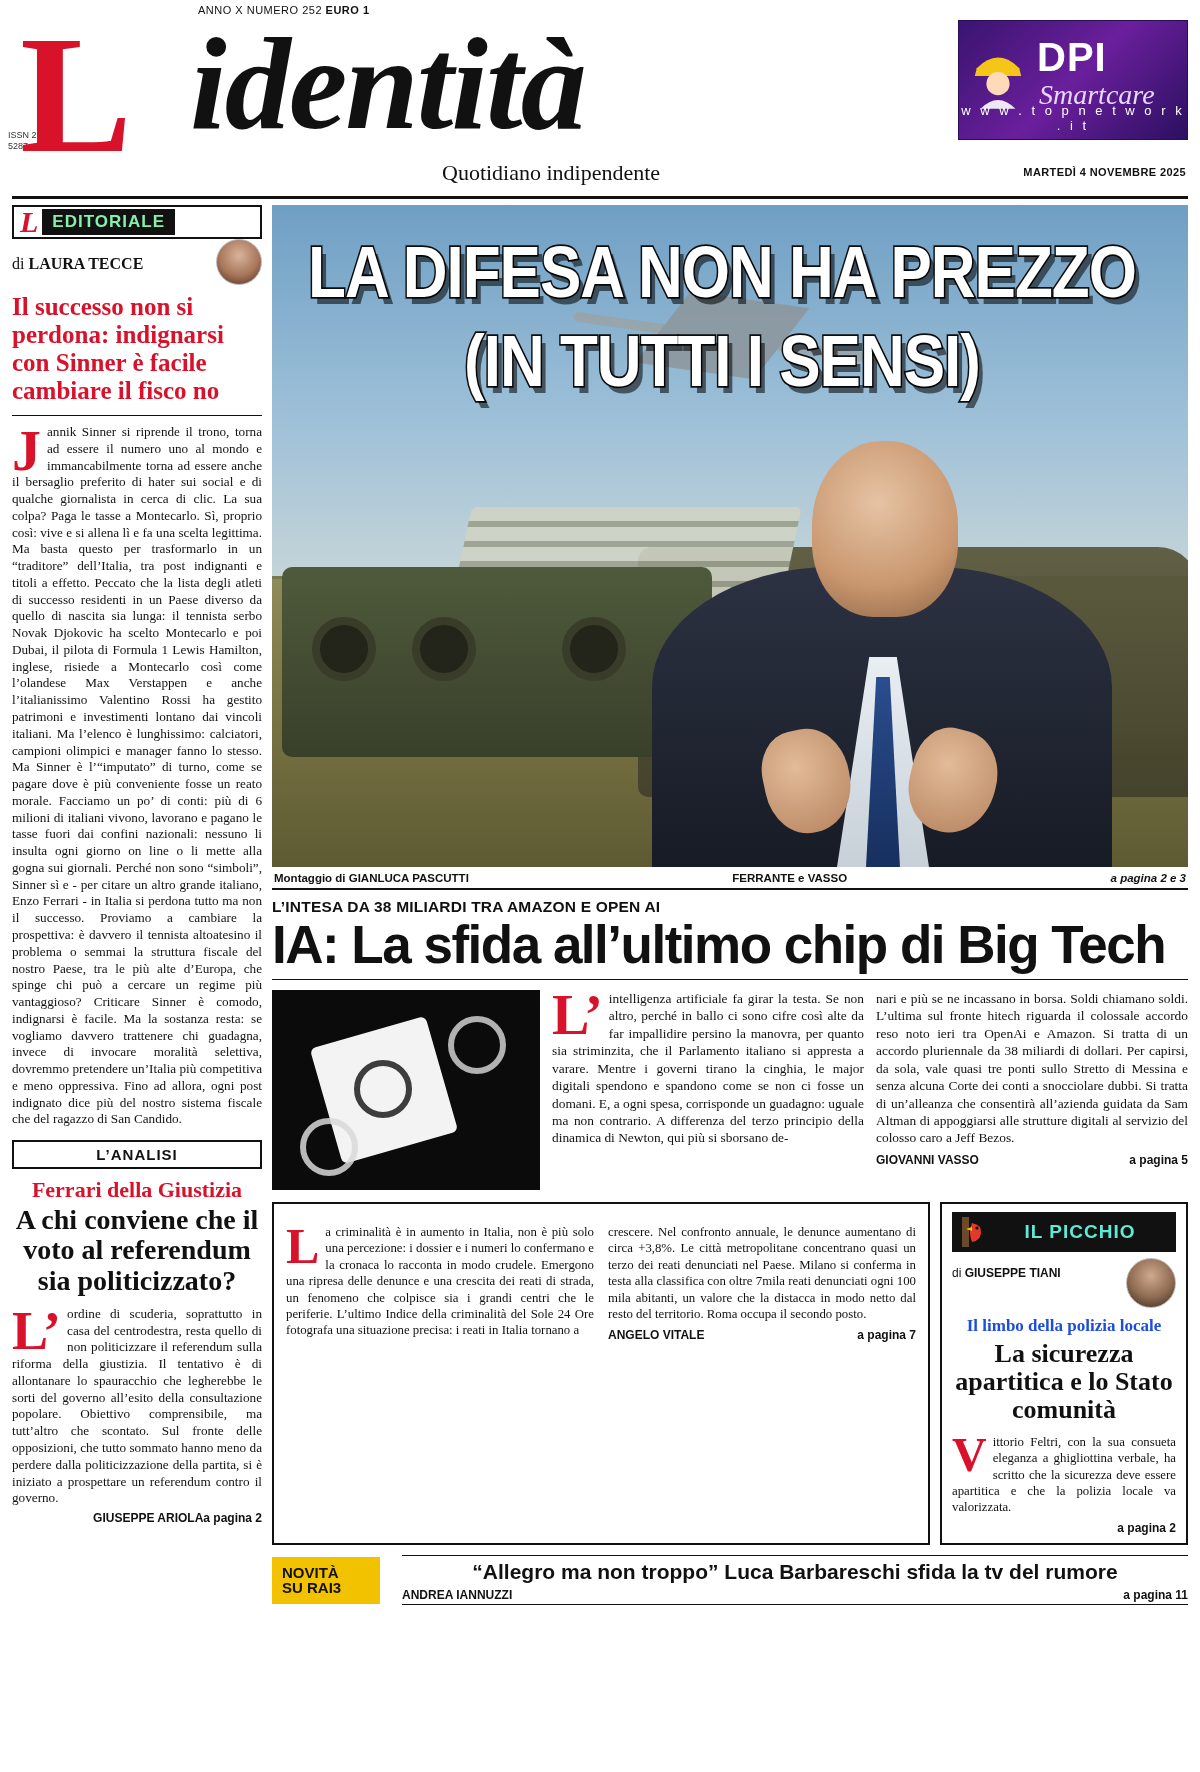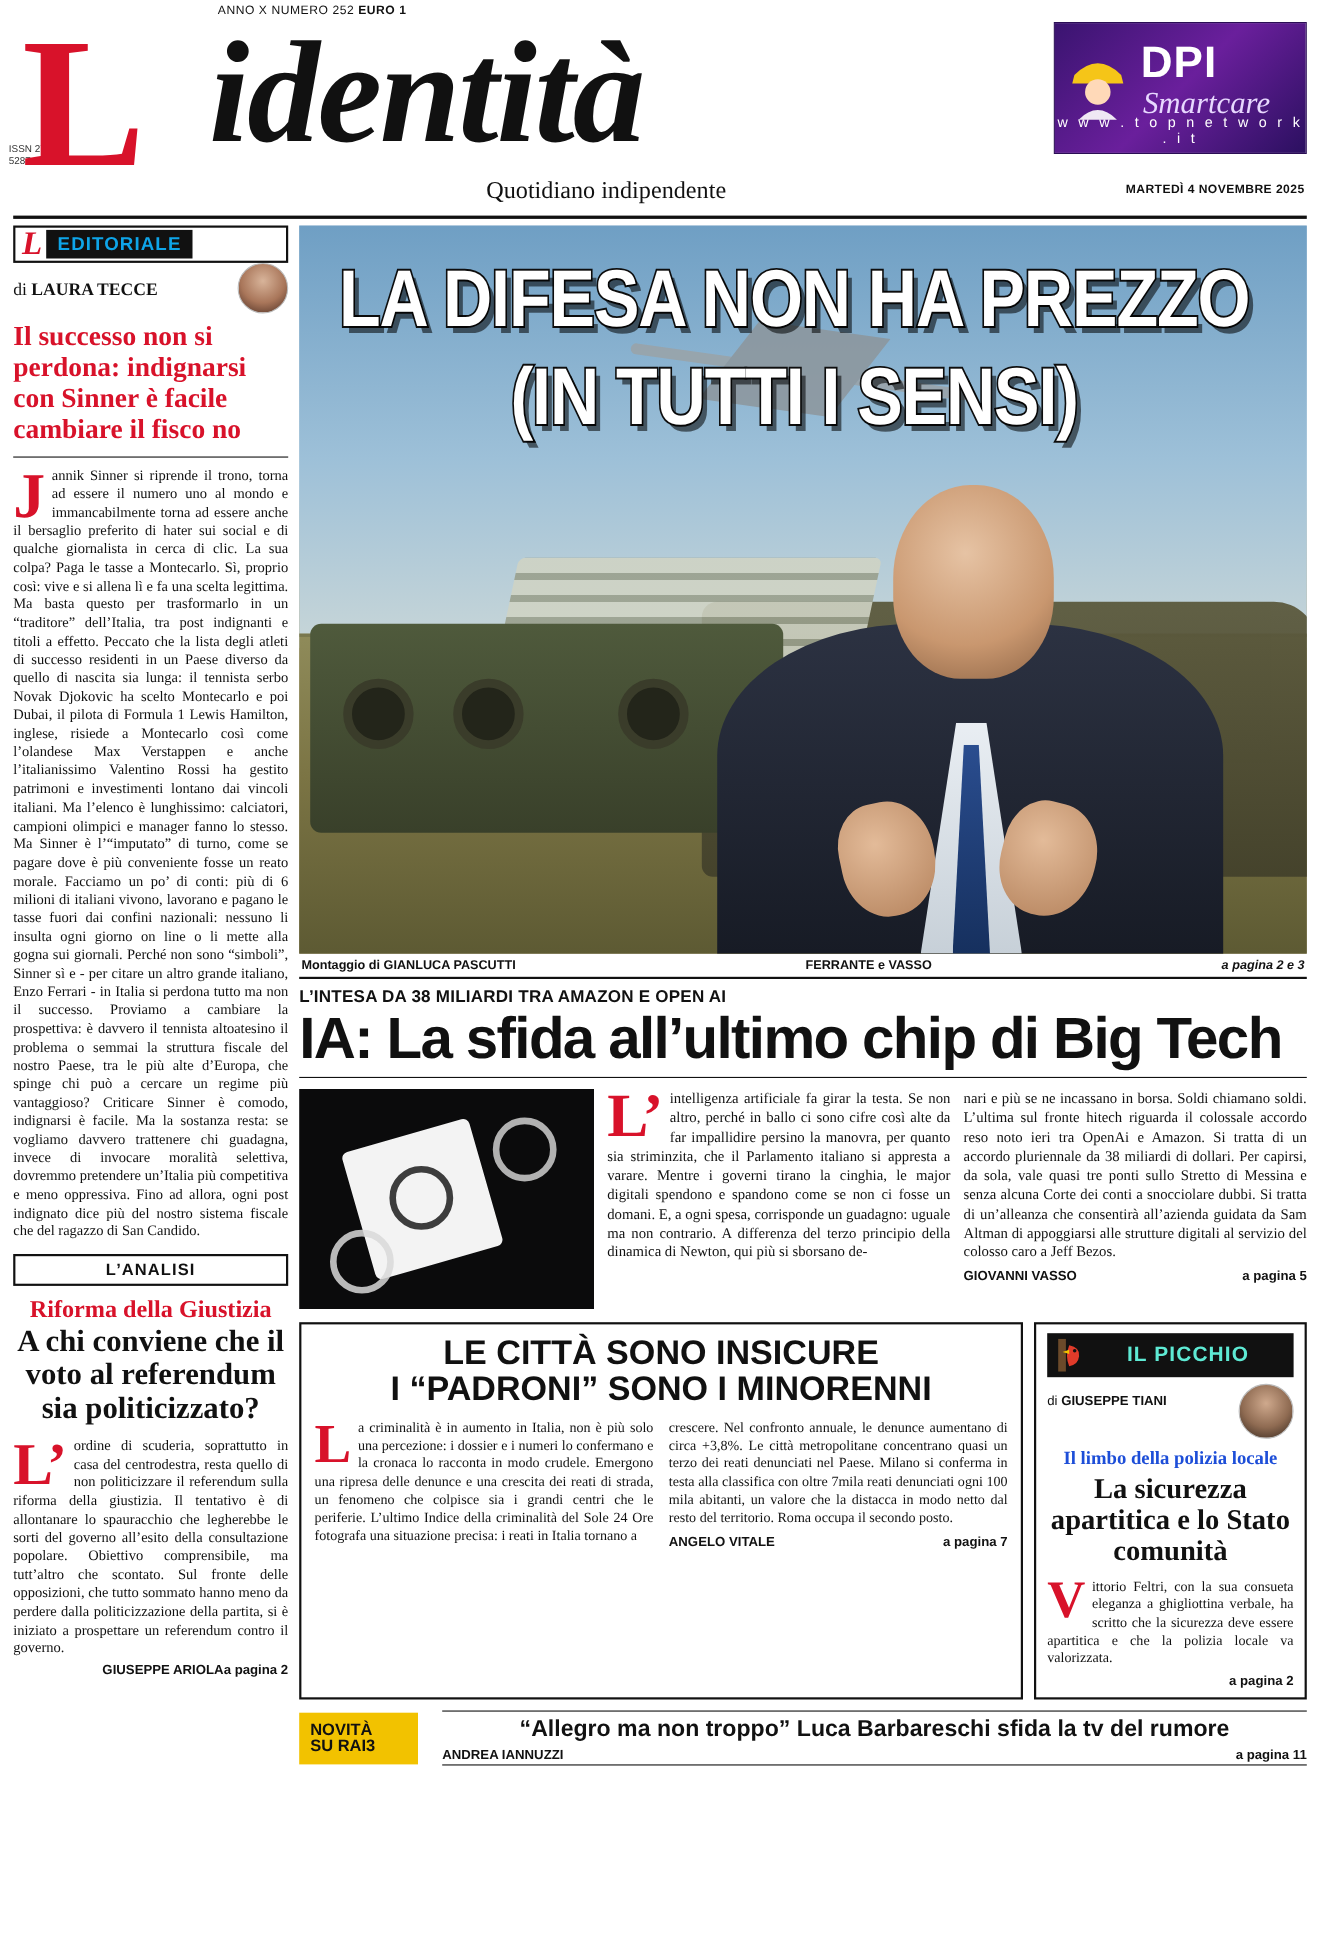--- a/index.html
+++ b/index.html
@@ -84,21 +84,21 @@
   .edit-band {
     display:flex; align-items:center; gap:4px;
     border:2px solid #111; height:34px; padding:0 6px;
     background:#fff;
   }
   .edit-band .l-red {
     font-family:"Liberation Serif", serif; font-weight:bold; font-style:italic;
     color:#d8122a; font-size:30px; line-height:1;
   }
   .edit-band .lab {
-    background:#111; color:#0ea5e9; font-family:"Liberation Sans", sans-serif;
+    background:#111; color:#86efac; font-family:"Liberation Sans", sans-serif;
     font-weight:bold; font-size:17px; letter-spacing:1px; padding:3px 10px;
   }
   .avatar {
     width:46px; height:46px; border-radius:50%;
     background:radial-gradient(circle at 50% 35%, #d8b49a 0%, #a9765a 55%, #4a2d22 100%);
     position:absolute; right:0; top:0;
     border:1px solid #bbb;
   }
   .byline-wrap { position:relative; width:100%; height:52px; }
   .byline-wrap .by { position:absolute; left:0; top:16px; }
@@ -381,21 +381,21 @@
       </div>
 
       <div class="edit-title">Il successo non si perdona: indignarsi con Sinner è facile cambiare il fisco no</div>
       <div class="hr-thin"></div>
 
       <div class="edit-text">
         <span class="dropcap">J</span><span>annik Sinner si riprende il trono, torna ad essere il numero uno al mondo e immancabilmente torna ad essere anche il bersaglio preferito di hater sui social e di qualche giornalista in cerca di clic. La sua colpa? Paga le tasse a Montecarlo. Sì, proprio così: vive e si allena lì e fa una scelta legittima. Ma basta questo per trasformarlo in un “traditore” dell’Italia, tra post indignanti e titoli a effetto. Peccato che la lista degli atleti di successo residenti in un Paese diverso da quello di nascita sia lunga: il tennista serbo Novak Djokovic ha scelto Montecarlo e poi Dubai, il pilota di Formula 1 Lewis Hamilton, inglese, risiede a Montecarlo così come l’olandese Max Verstappen e anche l’italianissimo Valentino Rossi ha gestito patrimoni e investimenti lontano dai vincoli italiani. Ma l’elenco è lunghissimo: calciatori, campioni olimpici e manager fanno lo stesso. Ma Sinner è l’“imputato” di turno, come se pagare dove è più conveniente fosse un reato morale. Facciamo un po’ di conti: più di 6 milioni di italiani vivono, lavorano e pagano le tasse fuori dai confini nazionali: nessuno li insulta ogni giorno on line o li mette alla gogna sui giornali. Perché non sono “simboli”, Sinner sì e - per citare un altro grande italiano, Enzo Ferrari - in Italia si perdona tutto ma non il successo. Proviamo a cambiare la prospettiva: è davvero il tennista altoatesino il problema o semmai la struttura fiscale del nostro Paese, tra le più alte d’Europa, che spinge chi può a cercare un regime più vantaggioso? Criticare Sinner è comodo, indignarsi è facile. Ma la sostanza resta: se vogliamo davvero trattenere chi guadagna, invece di invocare moralità selettiva, dovremmo pretendere un’Italia più competitiva e meno oppressiva. Fino ad allora, ogni post indignato dice più del nostro sistema fiscale che del ragazzo di San Candido.</span>
       </div>
 
       <div class="analisi-band">L’ANALISI</div>
-      <div class="analisi-kicker">Riforma della Giustizia</div>
+      <div class="analisi-kicker">Ferrari della Giustizia</div>
       <div class="analisi-title">A chi conviene che il voto al referendum sia politicizzato?</div>
       <div class="analisi-text">
         <span class="dropcap">L’</span><span>ordine di scuderia, soprattutto in casa del centrodestra, resta quello di non politicizzare il referendum sulla riforma della giustizia. Il tentativo è di allontanare lo spauracchio che leghereb­be le sorti del governo all’esito della consultazione popolare. Obiettivo comprensibile, ma tutt’altro che scontato. Sul fronte delle opposizioni, che tutto sommato hanno meno da perdere dalla politicizzazione della partita, si è iniziato a prospettare un referendum contro il governo.</span>
       </div>
       <div class="sig-row">
         <span>GIUSEPPE ARIOLA</span>
         <span class="pag">a pagina 2</span>
       </div>
     </div>
 
@@ -453,24 +453,20 @@
           <div class="ia-sig">
             <span>GIOVANNI VASSO</span>
             <span>a pagina 5</span>
           </div>
         </div>
       </div>
 
       <div class="bottom">
 
         <div class="box-center">
-          <div class="center-title">
-            <div>LE CITTÀ SONO INSICURE</div>
-            <div>I “PADRONI” SONO I MINORENNI</div>
-          </div>
           <div class="center-cols">
             <div class="c">
               <span class="dropcap">L</span><span>a criminalità è in aumento in Italia, non è più solo una percezione: i dossier e i numeri lo confermano e la cronaca lo racconta in modo crudele. Emergono una ripresa delle denunce e una crescita dei reati di strada, un fenomeno che colpisce sia i grandi centri che le periferie. L’ultimo Indice della criminalità del Sole 24 Ore fotografa una situazione precisa: i reati in Italia tornano a</span>
             </div>
             <div class="c">
               <span>crescere. Nel confronto annuale, le denunce aumentano di circa +3,8%. Le città metropolitane concentrano quasi un terzo dei reati denunciati nel Paese. Milano si conferma in testa alla classifica con oltre 7mila reati denunciati ogni 100 mila abitanti, un valore che la distacca in modo netto dal resto del territorio. Roma occupa il secondo posto.</span>
               <div class="center-sig">
                 <span>ANGELO VITALE</span>
                 <span>a pagina 7</span>
               </div>

